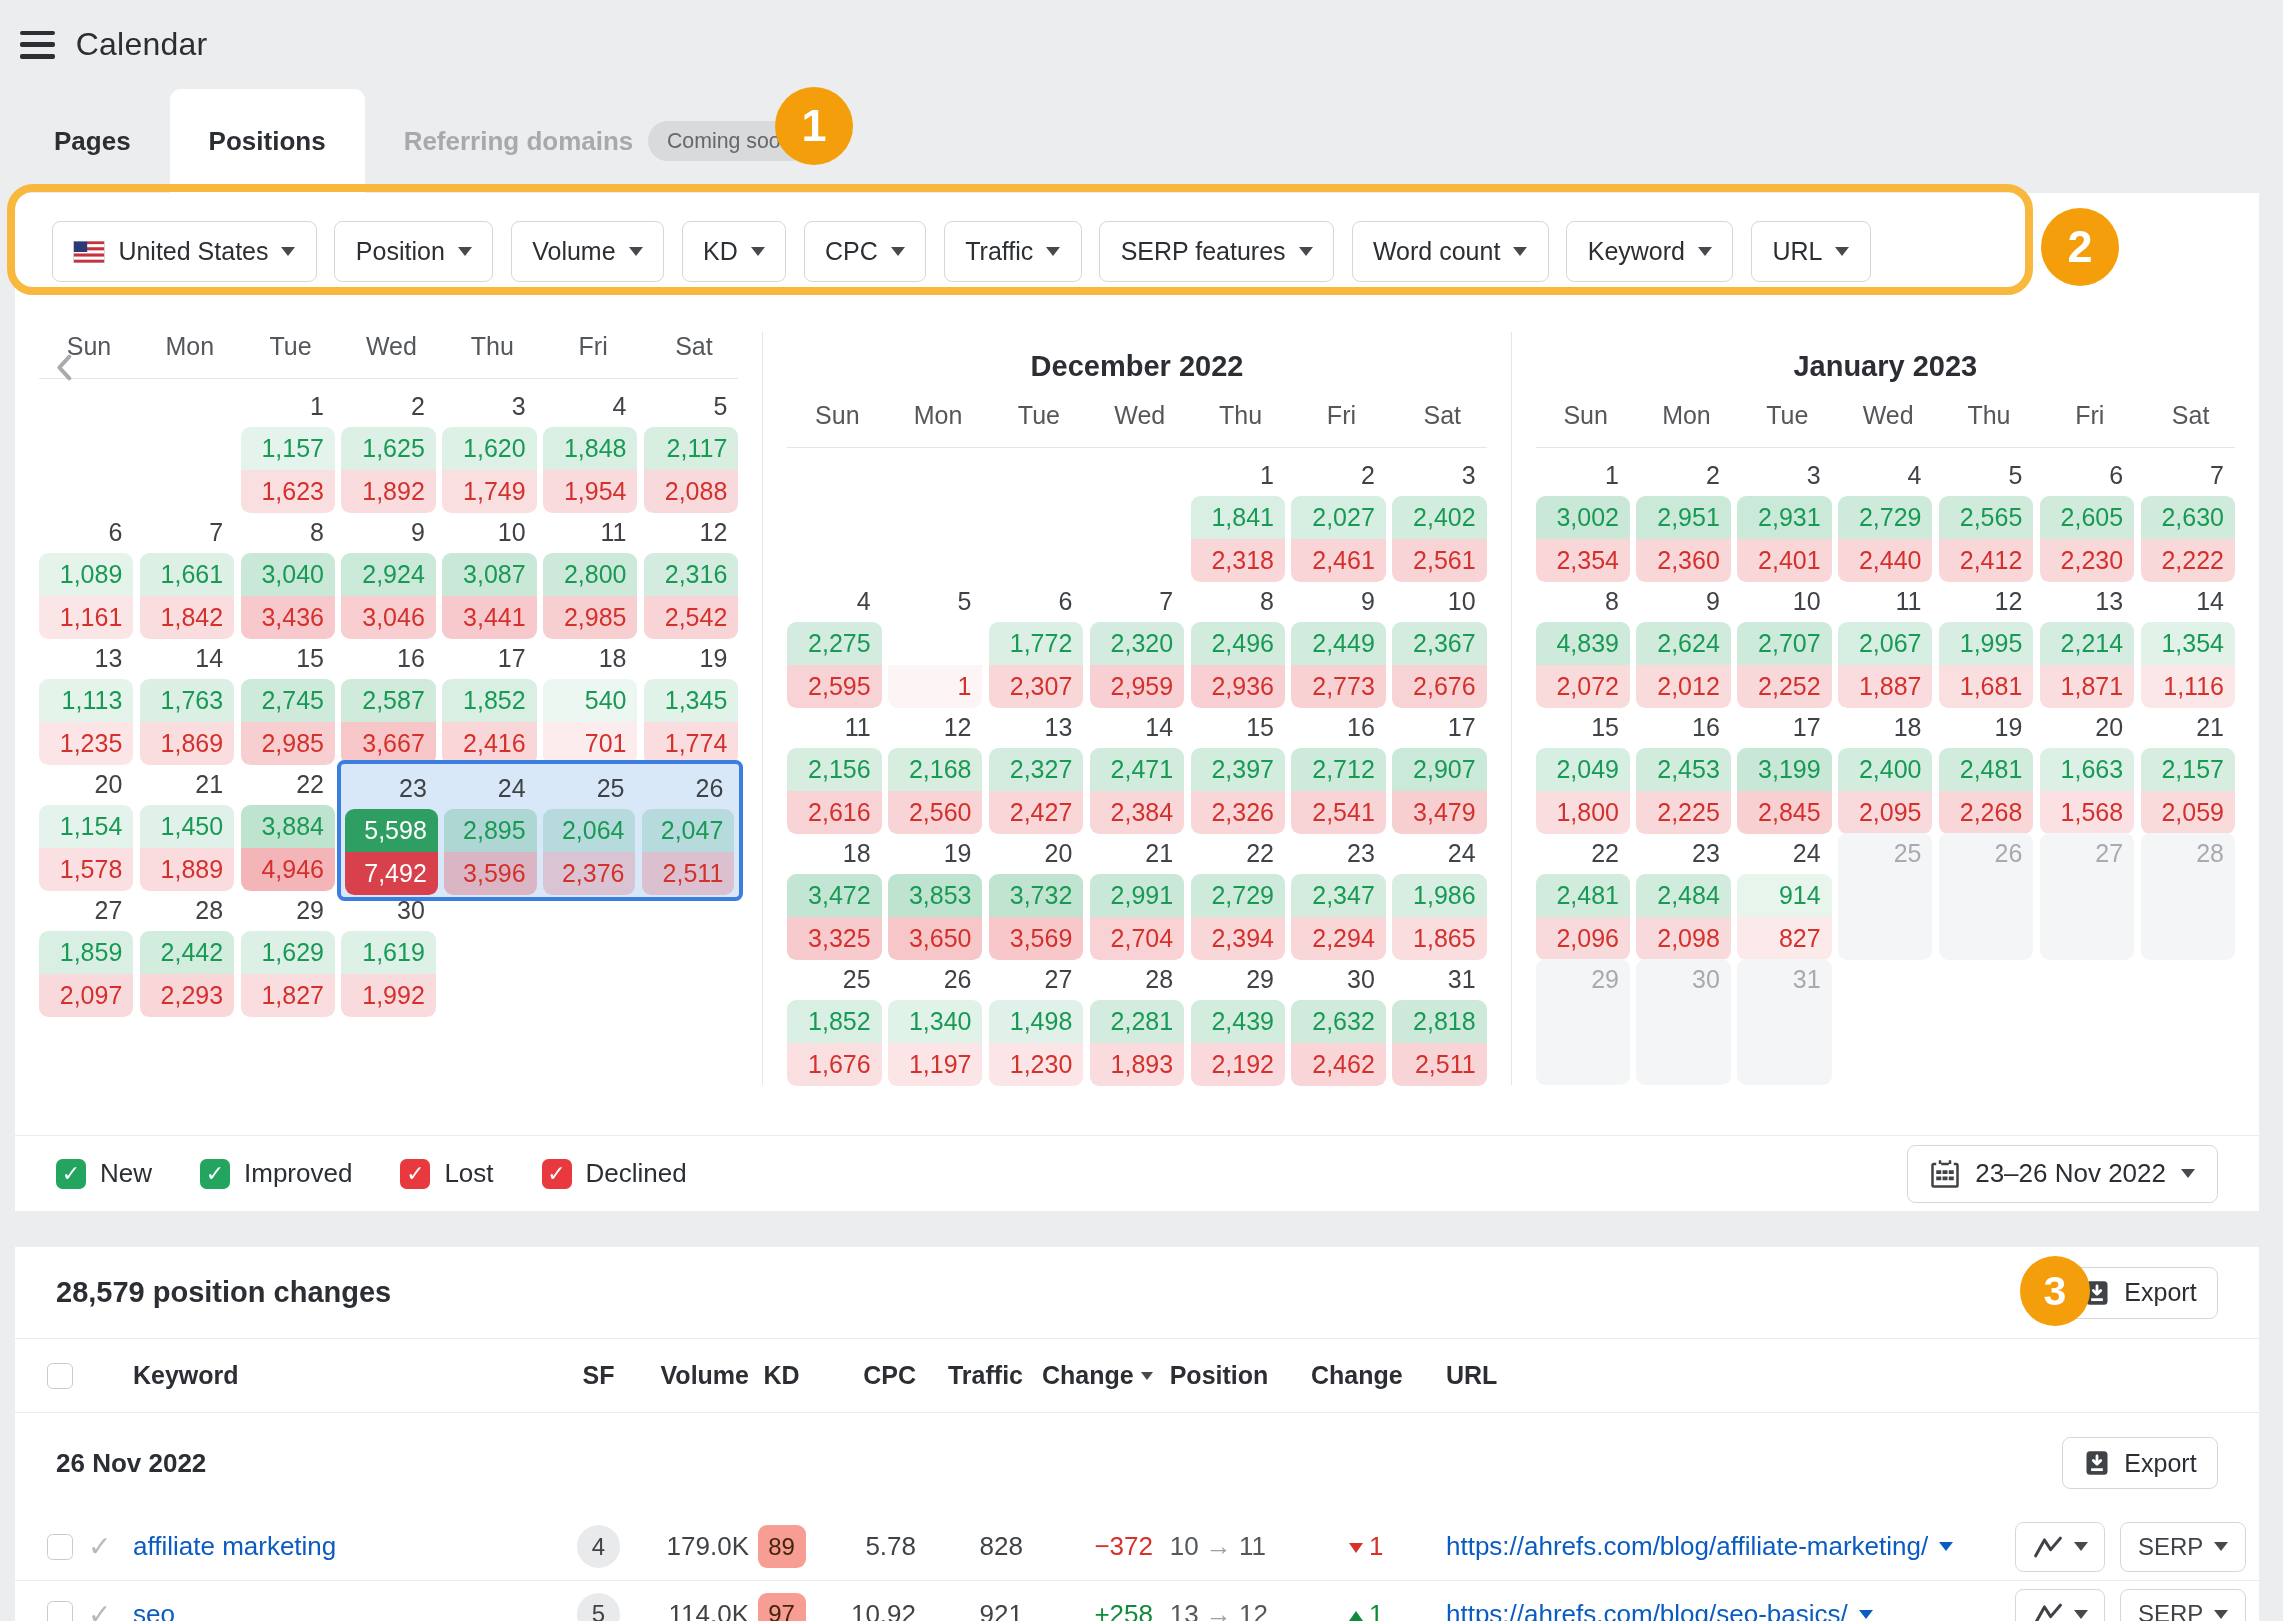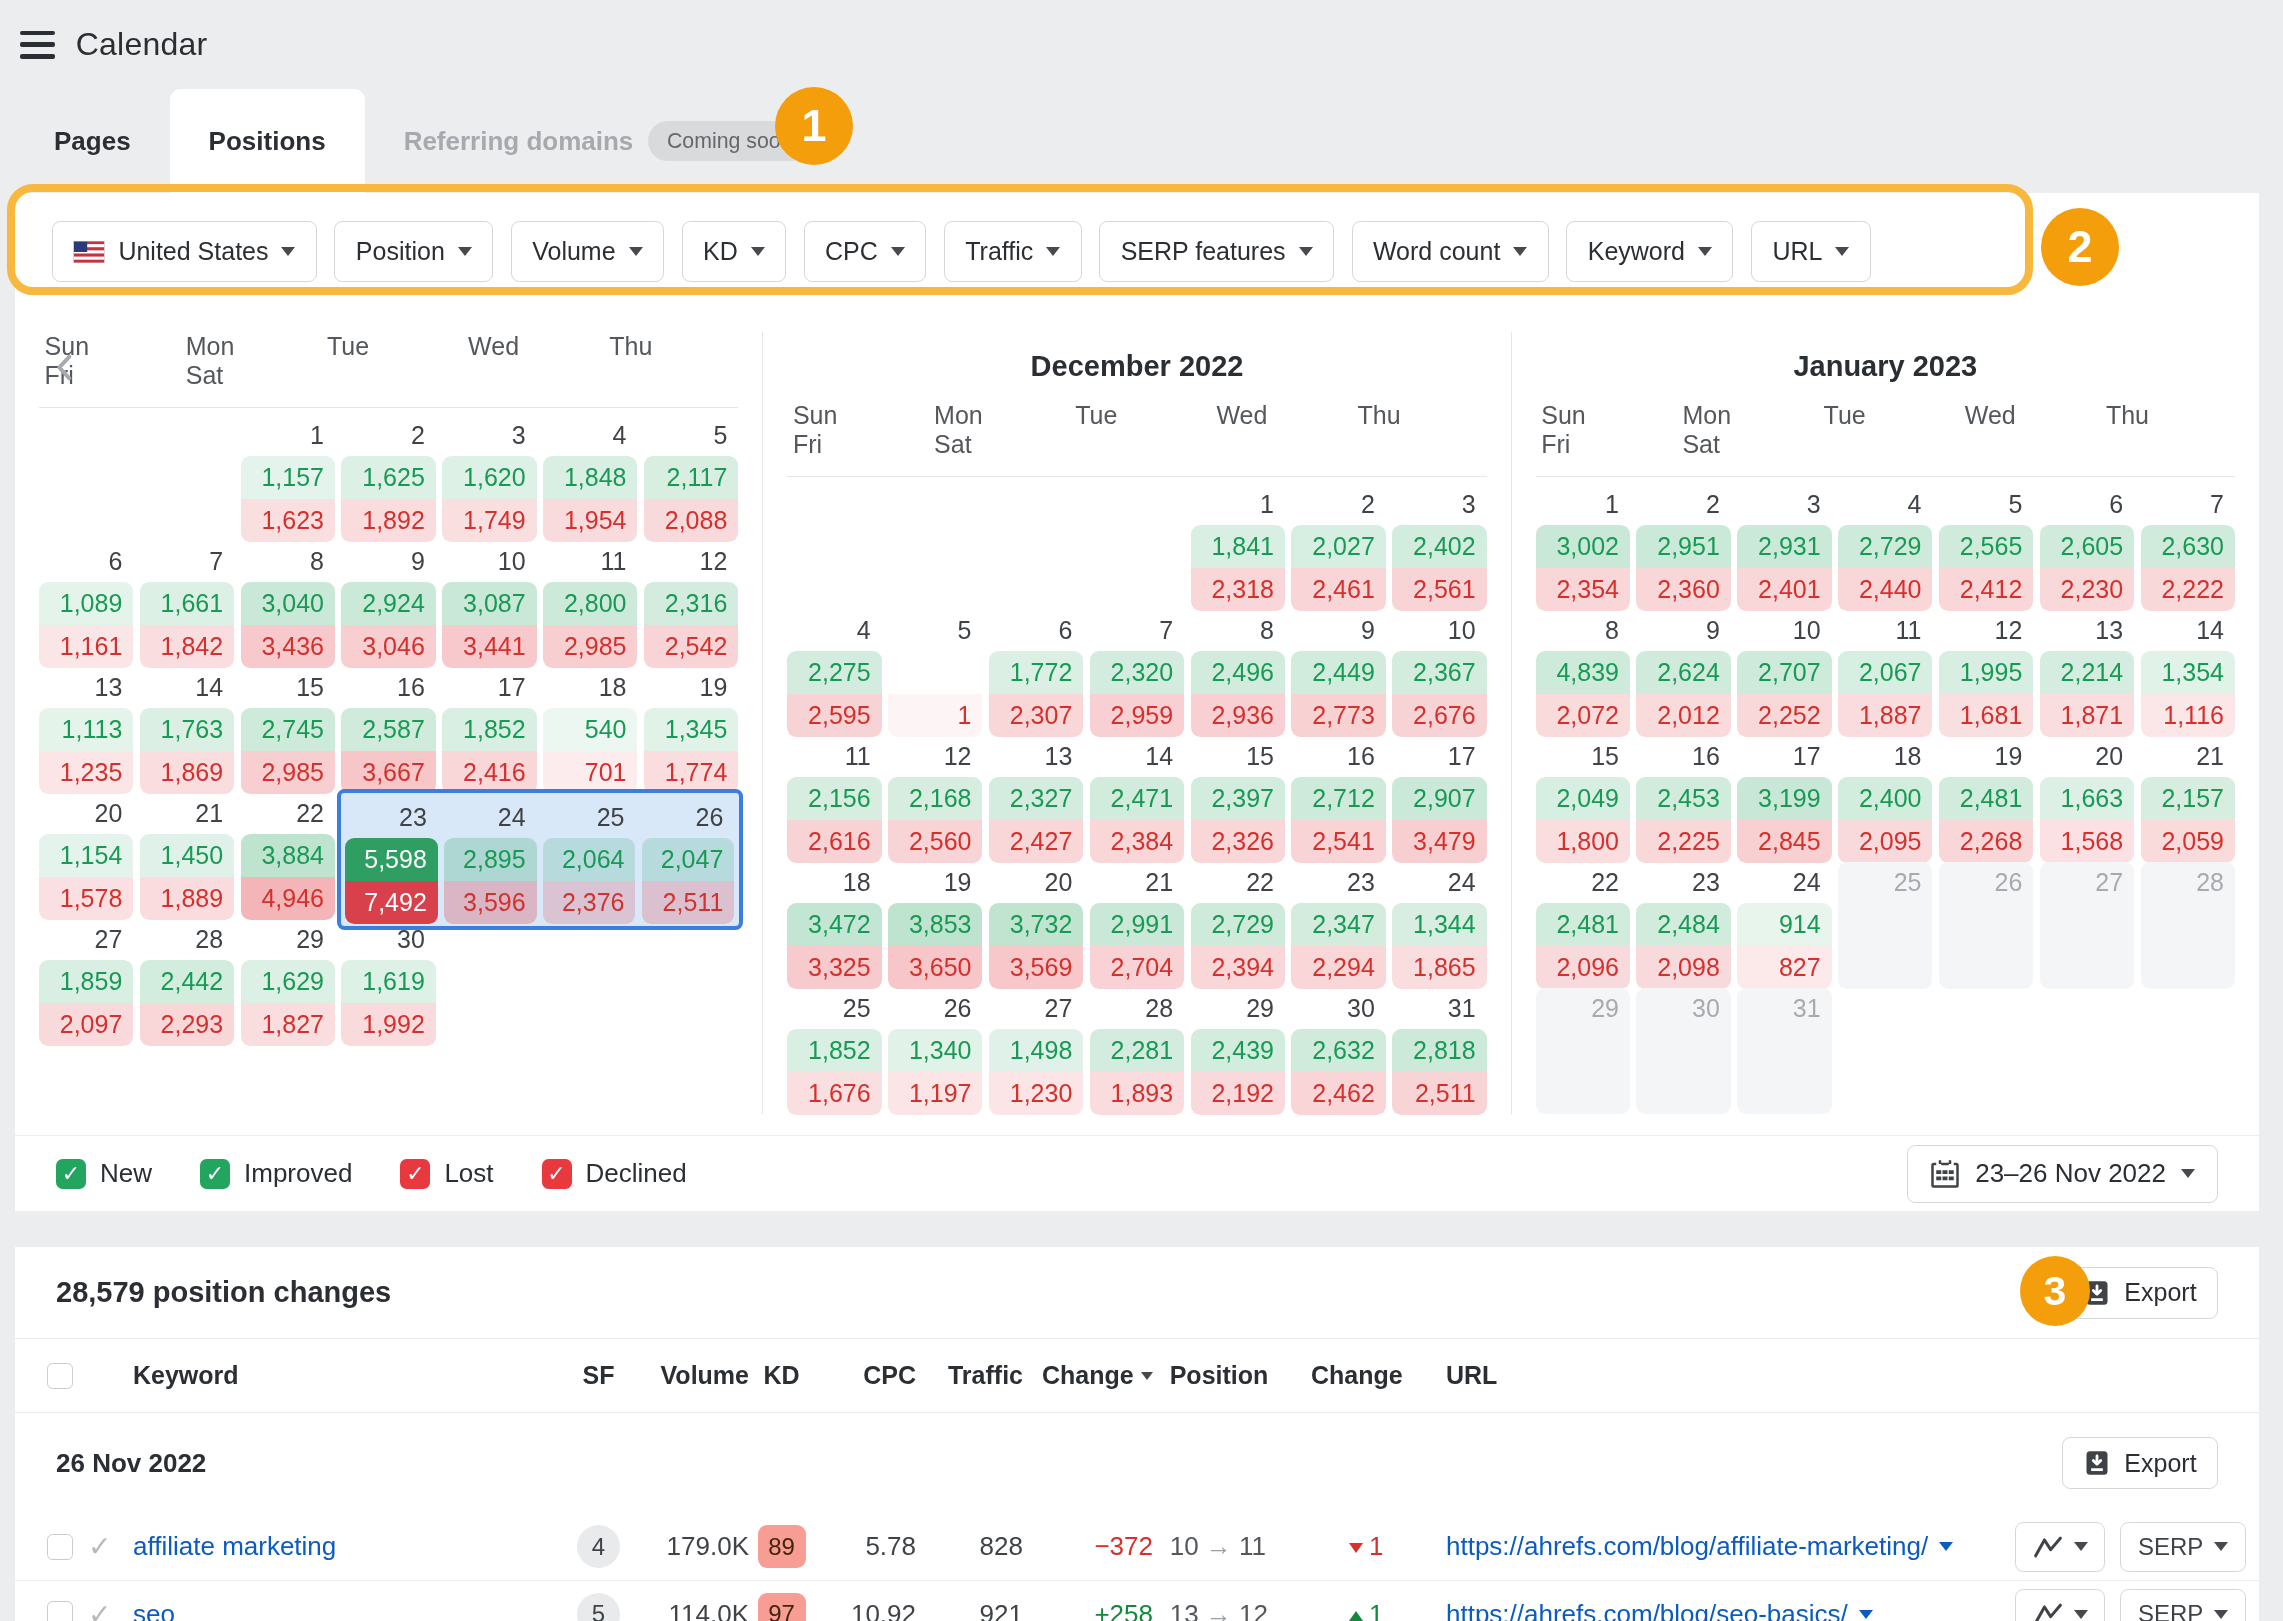--- a/index.html
+++ b/index.html
@@ -37,21 +37,21 @@
   #ann1 { left:775px; top:87px; }
   #ann2 { left:2041px; top:208px; }
   #ann3 { left:2020px; top:1256px; width:70px; height:70px; font-size:41px; }
 
   
   .cal-wrap { position:absolute; left:0; top:139px; right:0; display:flex; }
   .month { flex:1 1 0; padding:0 24px; position:relative; }
   .month + .month { border-left:0.9px solid #e4e6e8; }
   .month-title { height:69px; line-height:69px; text-align:center; font-size:29px; font-weight:bold; color:#2b2f33; }
   .prev-btn { position:absolute; left:32px; top:16.7px; width:37px; height:37px; cursor:pointer; }
-  .weekday-row { display:grid; grid-template-columns:repeat(5,1fr); column-gap:6.5px; padding-bottom:16.7px; border-bottom:0.9px solid #e4e6e8; }
+  .weekday-row { display:grid; grid-template-columns:repeat(7,1fr); column-gap:6.5px; padding-bottom:16.7px; border-bottom:0.9px solid #e4e6e8;text-align:center; }
   .weekday { font-size:25px; color:#54585c; padding-left:5.6px; }
   .weeks { padding-top:7.4px; }
   .week { display:grid; grid-template-columns:repeat(7,1fr); column-gap:6.5px; height:126px; }
   .day-cell { display:flex; flex-direction:column; cursor:pointer; }
   .day-num { height:41px; line-height:41px; text-align:right; padding-right:11px; font-size:25px; color:#3f4347; }
   .day-num.muted { color:#a6abb0; }
   .val { height:43px; line-height:43px; text-align:right; padding-right:11px; font-size:25px; }
   .val.g { color:#189a55; border-radius:9.3px 9.3px 0 0; }
   .val.l { color:#d4302c; border-radius:0 0 9.3px 9.3px; }
   .val.solid { color:#fff; }
@@ -492,21 +492,21 @@
               <div class="val g" style="background: rgba(31, 158, 89, 0.22);">2,729</div>
               <div class="val l" style="background: rgba(224, 49, 59, 0.196);">2,394</div>
             </div>
             <div class="day-cell">
               <div class="day-num">23</div>
               <div class="val g" style="background: rgba(31, 158, 89, 0.196);">2,347</div>
               <div class="val l" style="background: rgba(224, 49, 59, 0.192);">2,294</div>
             </div>
             <div class="day-cell">
               <div class="day-num">24</div>
-              <div class="val g" style="background: rgba(31, 158, 89, 0.173);">1,344</div>
+              <div class="val g" style="background: rgba(31, 158, 89, 0.173);">1,986</div>
               <div class="val l" style="background: rgba(224, 49, 59, 0.165);">1,865</div>
             </div>
           </div>
           <div class="week">
             <div class="day-cell">
               <div class="day-num">25</div>
               <div class="val g" style="background: rgba(31, 158, 89, 0.165);">1,852</div>
               <div class="val l" style="background: rgba(224, 49, 59, 0.153);">1,676</div>
             </div>
             <div class="day-cell">

